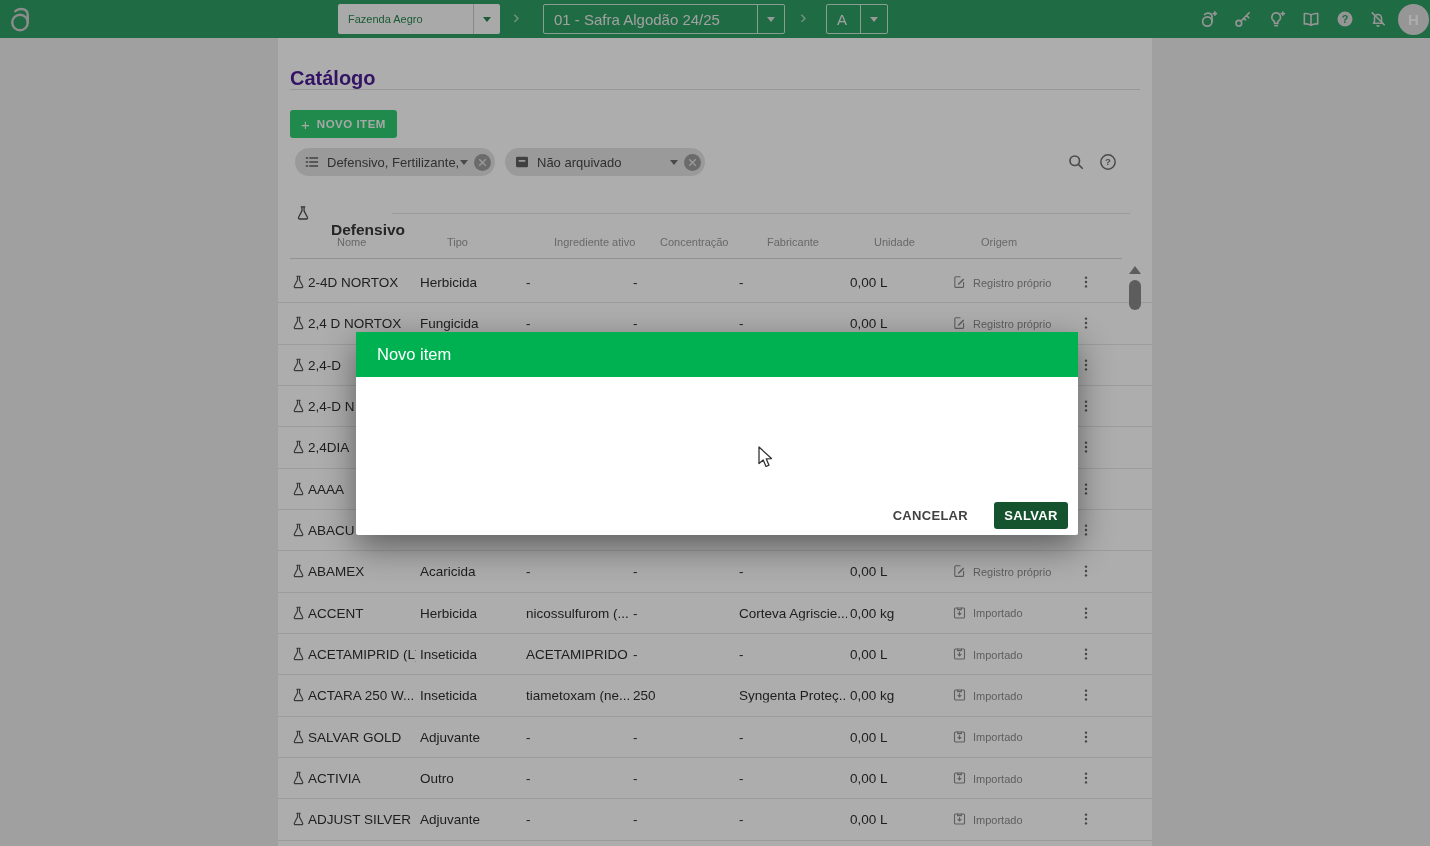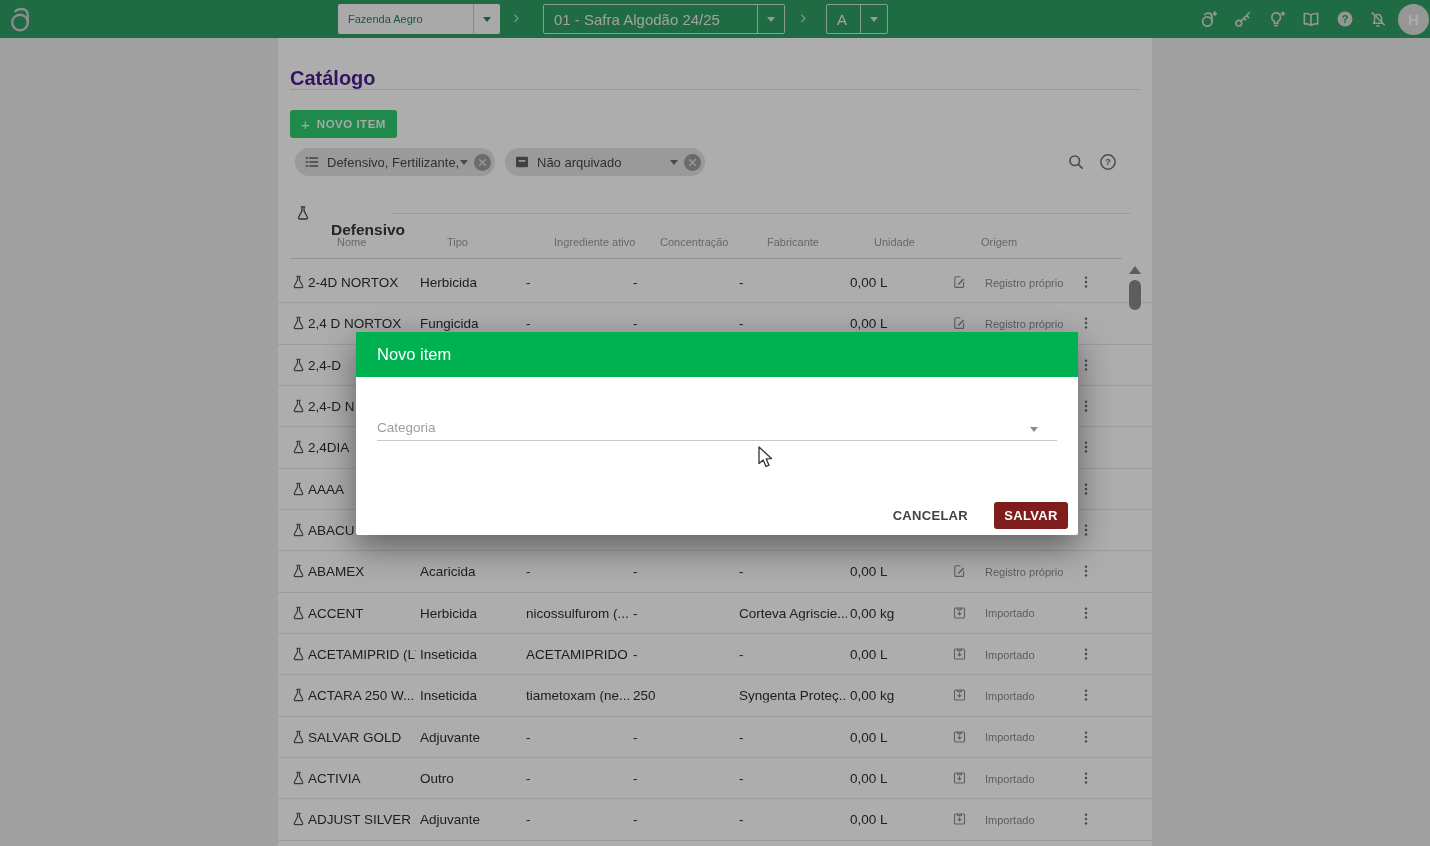--- a/index.html
+++ b/index.html
@@ -43,38 +43,38 @@
   .tbody{position:absolute;left:0;top:224px;width:874px;height:584px;overflow:hidden;}
   .trow{position:relative;height:40.33px;border-bottom:1px solid #E6E6E6;}
   .cell{position:absolute;top:50%;transform:translateY(-50%);font-size:13.5px;color:#2F2F2F;white-space:nowrap;}
   .c-flask{left:13px;width:15px;height:15px;color:#545454;}
   .c-name{left:30px;width:108px;overflow:hidden;}
   .c-tipo{left:142px;}
   .c-ing{left:248px;width:104px;overflow:hidden;}
   .c-conc{left:355px;}
   .c-fab{left:461px;width:108px;overflow:hidden;}
   .c-uni{left:572px;}
-  .c-origin{left:674px;display:flex;align-items:center;gap:18px;color:#8C8C8C;font-size:11px;}
+  .c-origin{left:674px;display:flex;align-items:center;gap:6px;color:#8C8C8C;font-size:11px;}
   .oicon{width:15px;height:15px;color:#8C8C8C;flex:none;}
   .c-kebab{left:801px;width:14px;height:18px;color:#6B6B6B;cursor:pointer;}
   .sb-arrow{position:absolute;left:851px;top:228px;width:0;height:0;border-left:6px solid transparent;border-right:6px solid transparent;border-bottom:8px solid #8A8A8A;}
   .sb-thumb{position:absolute;left:851px;top:242px;width:12px;height:30px;border-radius:6px;background:#8A8A8A;}
   
   .backdrop{position:absolute;inset:0;background:rgba(0,0,0,0.32);z-index:50;}
   .modal{position:absolute;left:356px;top:332px;width:722px;height:203px;background:#FFFFFF;border-radius:2px;
          box-shadow:0 12px 34px rgba(0,0,0,.45);z-index:60;}
   .modal-head{position:absolute;left:0;top:0;right:0;height:45px;background:#00B151;}
   .modal-title{position:absolute;left:21px;top:0;line-height:45px;font-size:16.5px;color:#FFFFFF;}
   .cat-field{position:absolute;left:21px;top:86px;right:21px;height:24px;cursor:pointer;}
   .cat-label{font-size:13.5px;color:#9E9E9E;}
   .cat-line{position:absolute;left:0;right:0;top:22px;height:1px;background:#C9C9C9;}
   .cat-caret{position:absolute;right:10px;top:9px;border-top-color:#8A8A8A;}
   .modal-actions{position:absolute;left:0;right:10px;top:168px;height:30px;display:flex;justify-content:flex-end;align-items:center;gap:14px;}
   .btn-cancel{background:none;border:none;font-family:Liberation Sans, sans-serif;font-size:13px;font-weight:bold;color:#424242;letter-spacing:.3px;padding:6px 12px;cursor:pointer;}
-  .btn-save{width:74px;height:27px;background:#7f1d1d;border:none;border-radius:3px;font-family:inherit;font-size:13px;font-weight:bold;color:#FFFFFF;letter-spacing:.3px;cursor:pointer;}
+  .btn-save{width:74px;height:27px;background:#14532d;border:none;border-radius:3px;font-family:inherit;font-size:13px;font-weight:bold;color:#FFFFFF;letter-spacing:.3px;cursor:pointer;}
   .cursor{position:absolute;left:757px;top:446px;z-index:70;}
   svg{display:block;}
 </style>
 </head>
 <body>
 
 <div class="stage">
 
   <header class="topbar">
     <span class="abs" style="left:8px;top:5px;width:26px;height:28px;color:#CFCFCF;">
@@ -708,25 +708,20 @@
     <div class="sb-arrow"></div>
     <div class="sb-thumb"></div>
   </main>
 
   <div class="backdrop"></div>
 
   <div class="modal">
     <div class="modal-head">
       <span class="modal-title">Novo item</span>
     </div>
-    <div class="cat-field">
-      <span class="cat-label">Categoria</span>
-      <span class="cat-line"></span>
-      <span class="caret cat-caret"></span>
-    </div>
     <div class="modal-actions">
       <button class="btn-cancel">CANCELAR</button>
       <button class="btn-save">SALVAR</button>
     </div>
   </div>
 
   <span class="cursor">
     <svg width="18" height="24" viewBox="0 0 18 24">
         <path d="M2 1 L2 17.5 L6.2 13.9 L9 20.5 L12 19.2 L9.2 12.8 L14.5 12.6 Z" fill="#FFFFFF" stroke="#333333" stroke-width="1.3" stroke-linejoin="round"></path>
       </svg>

